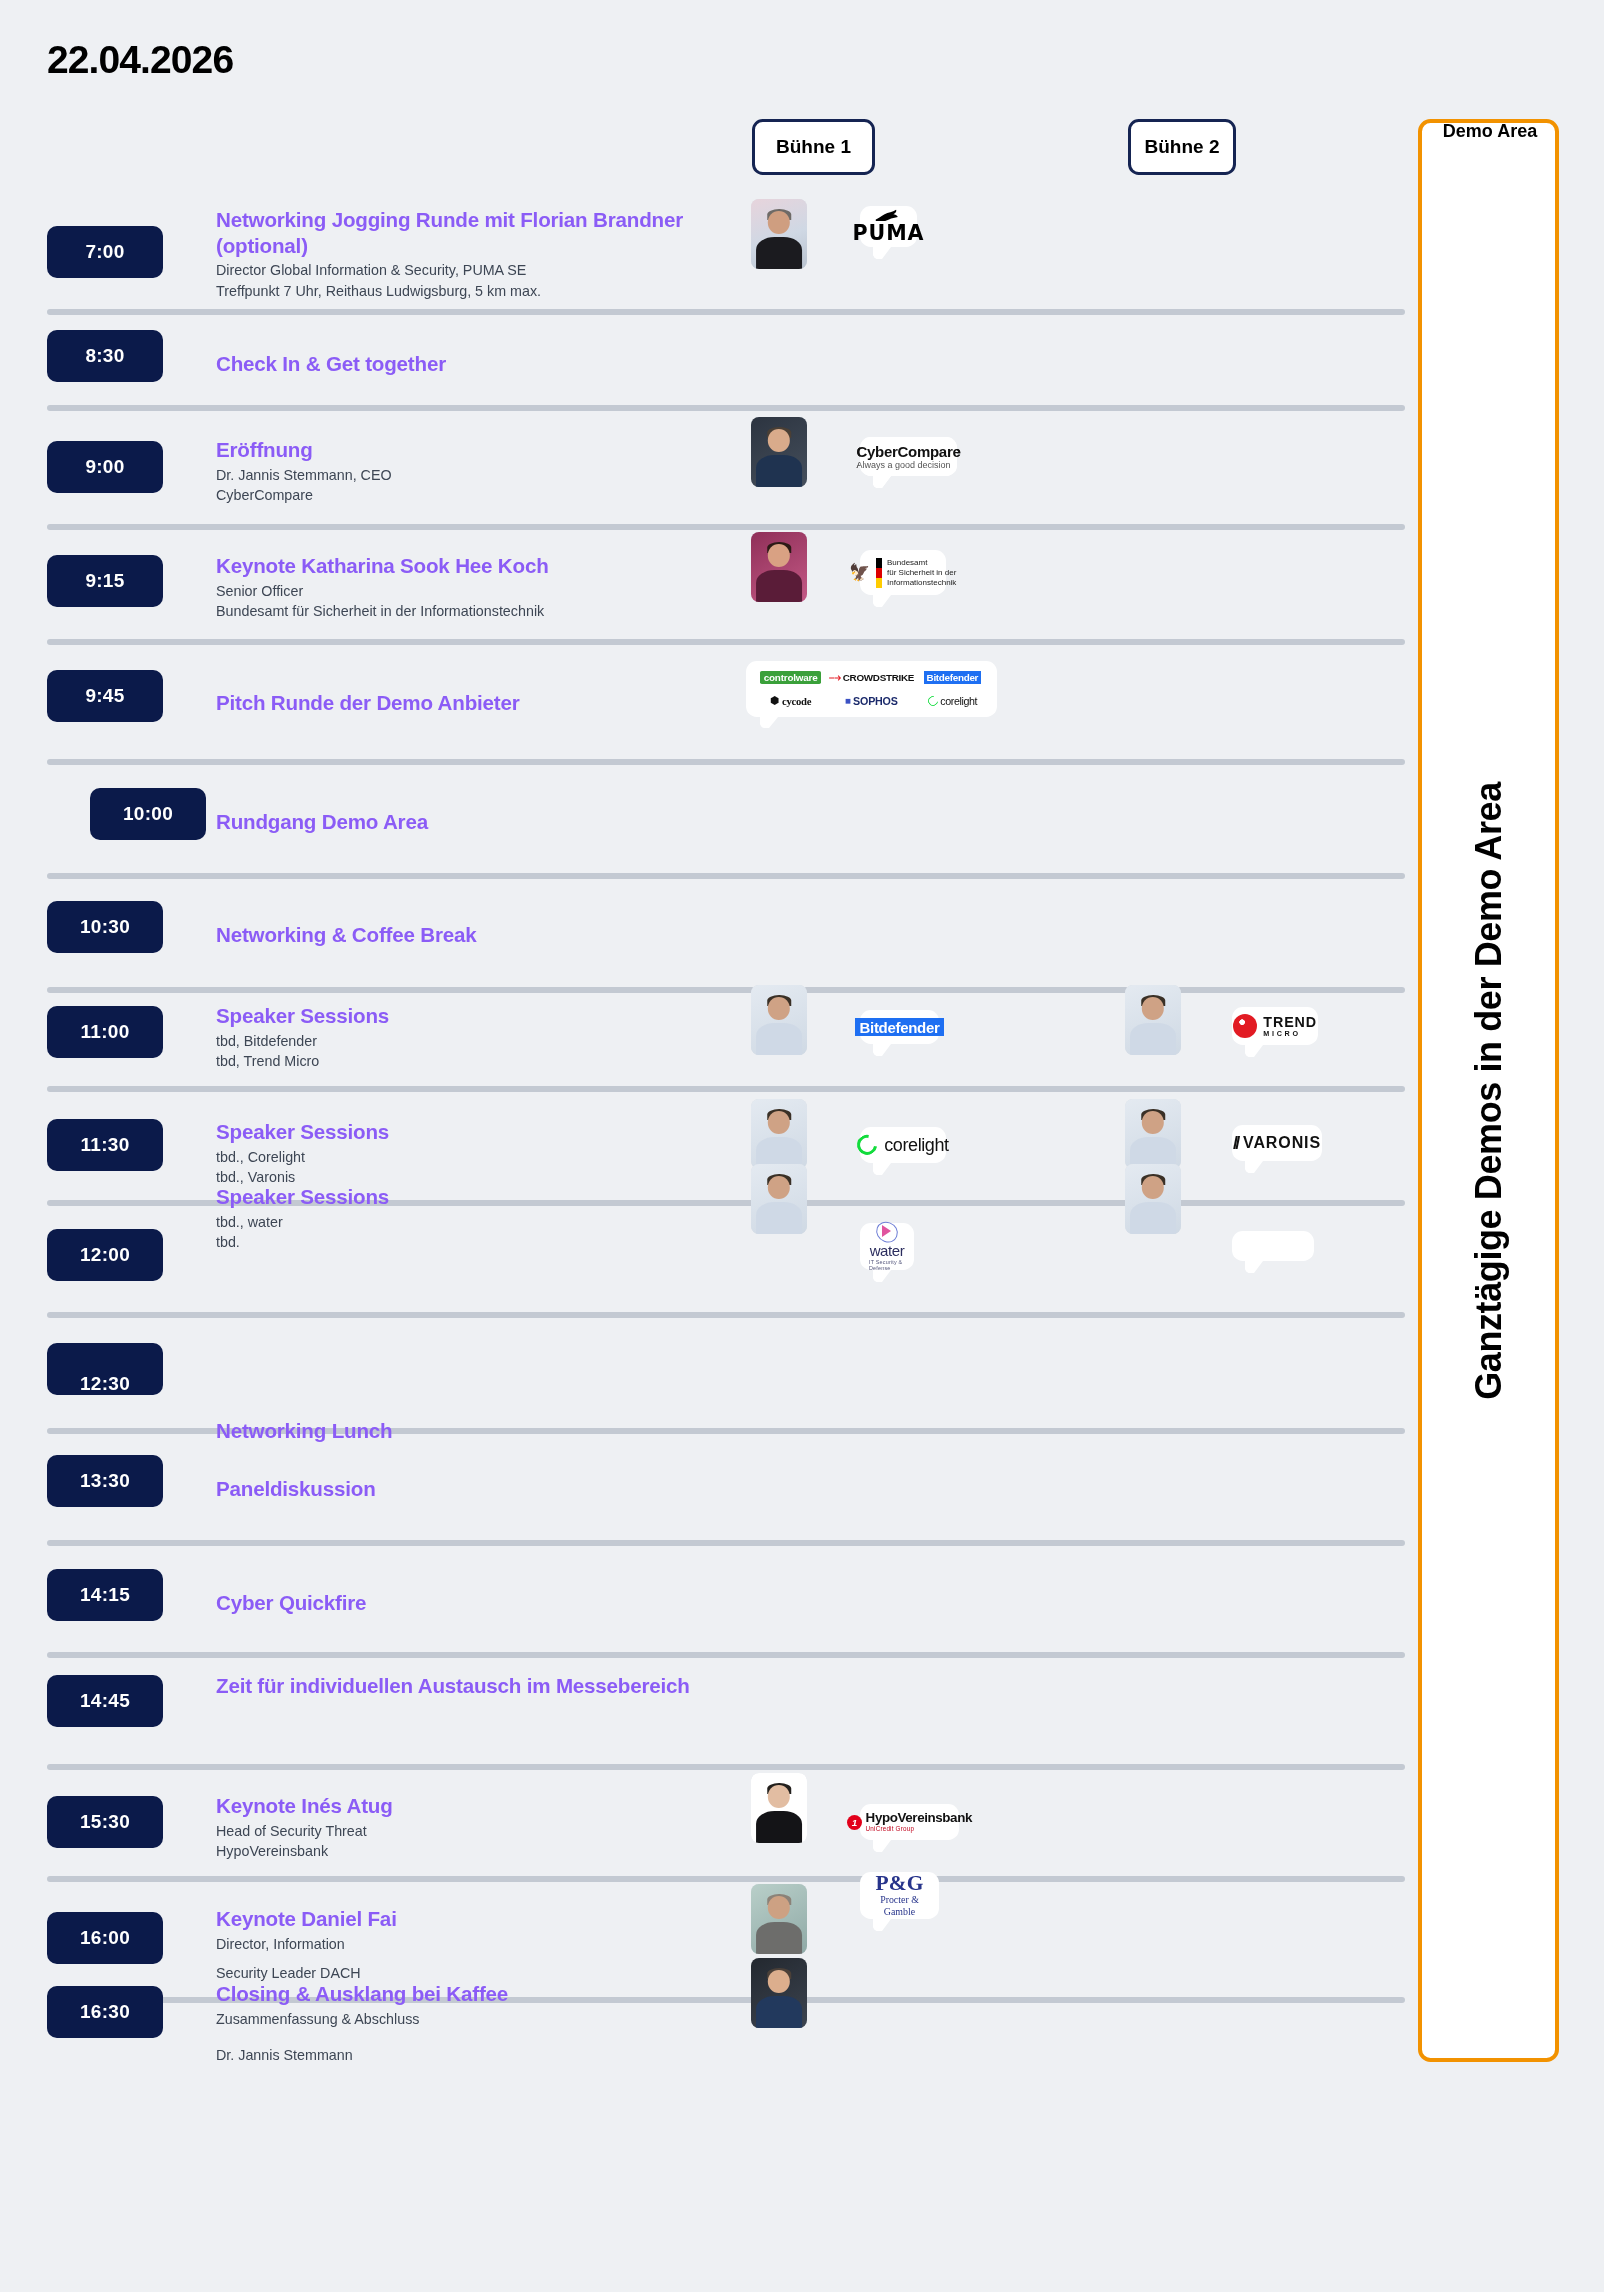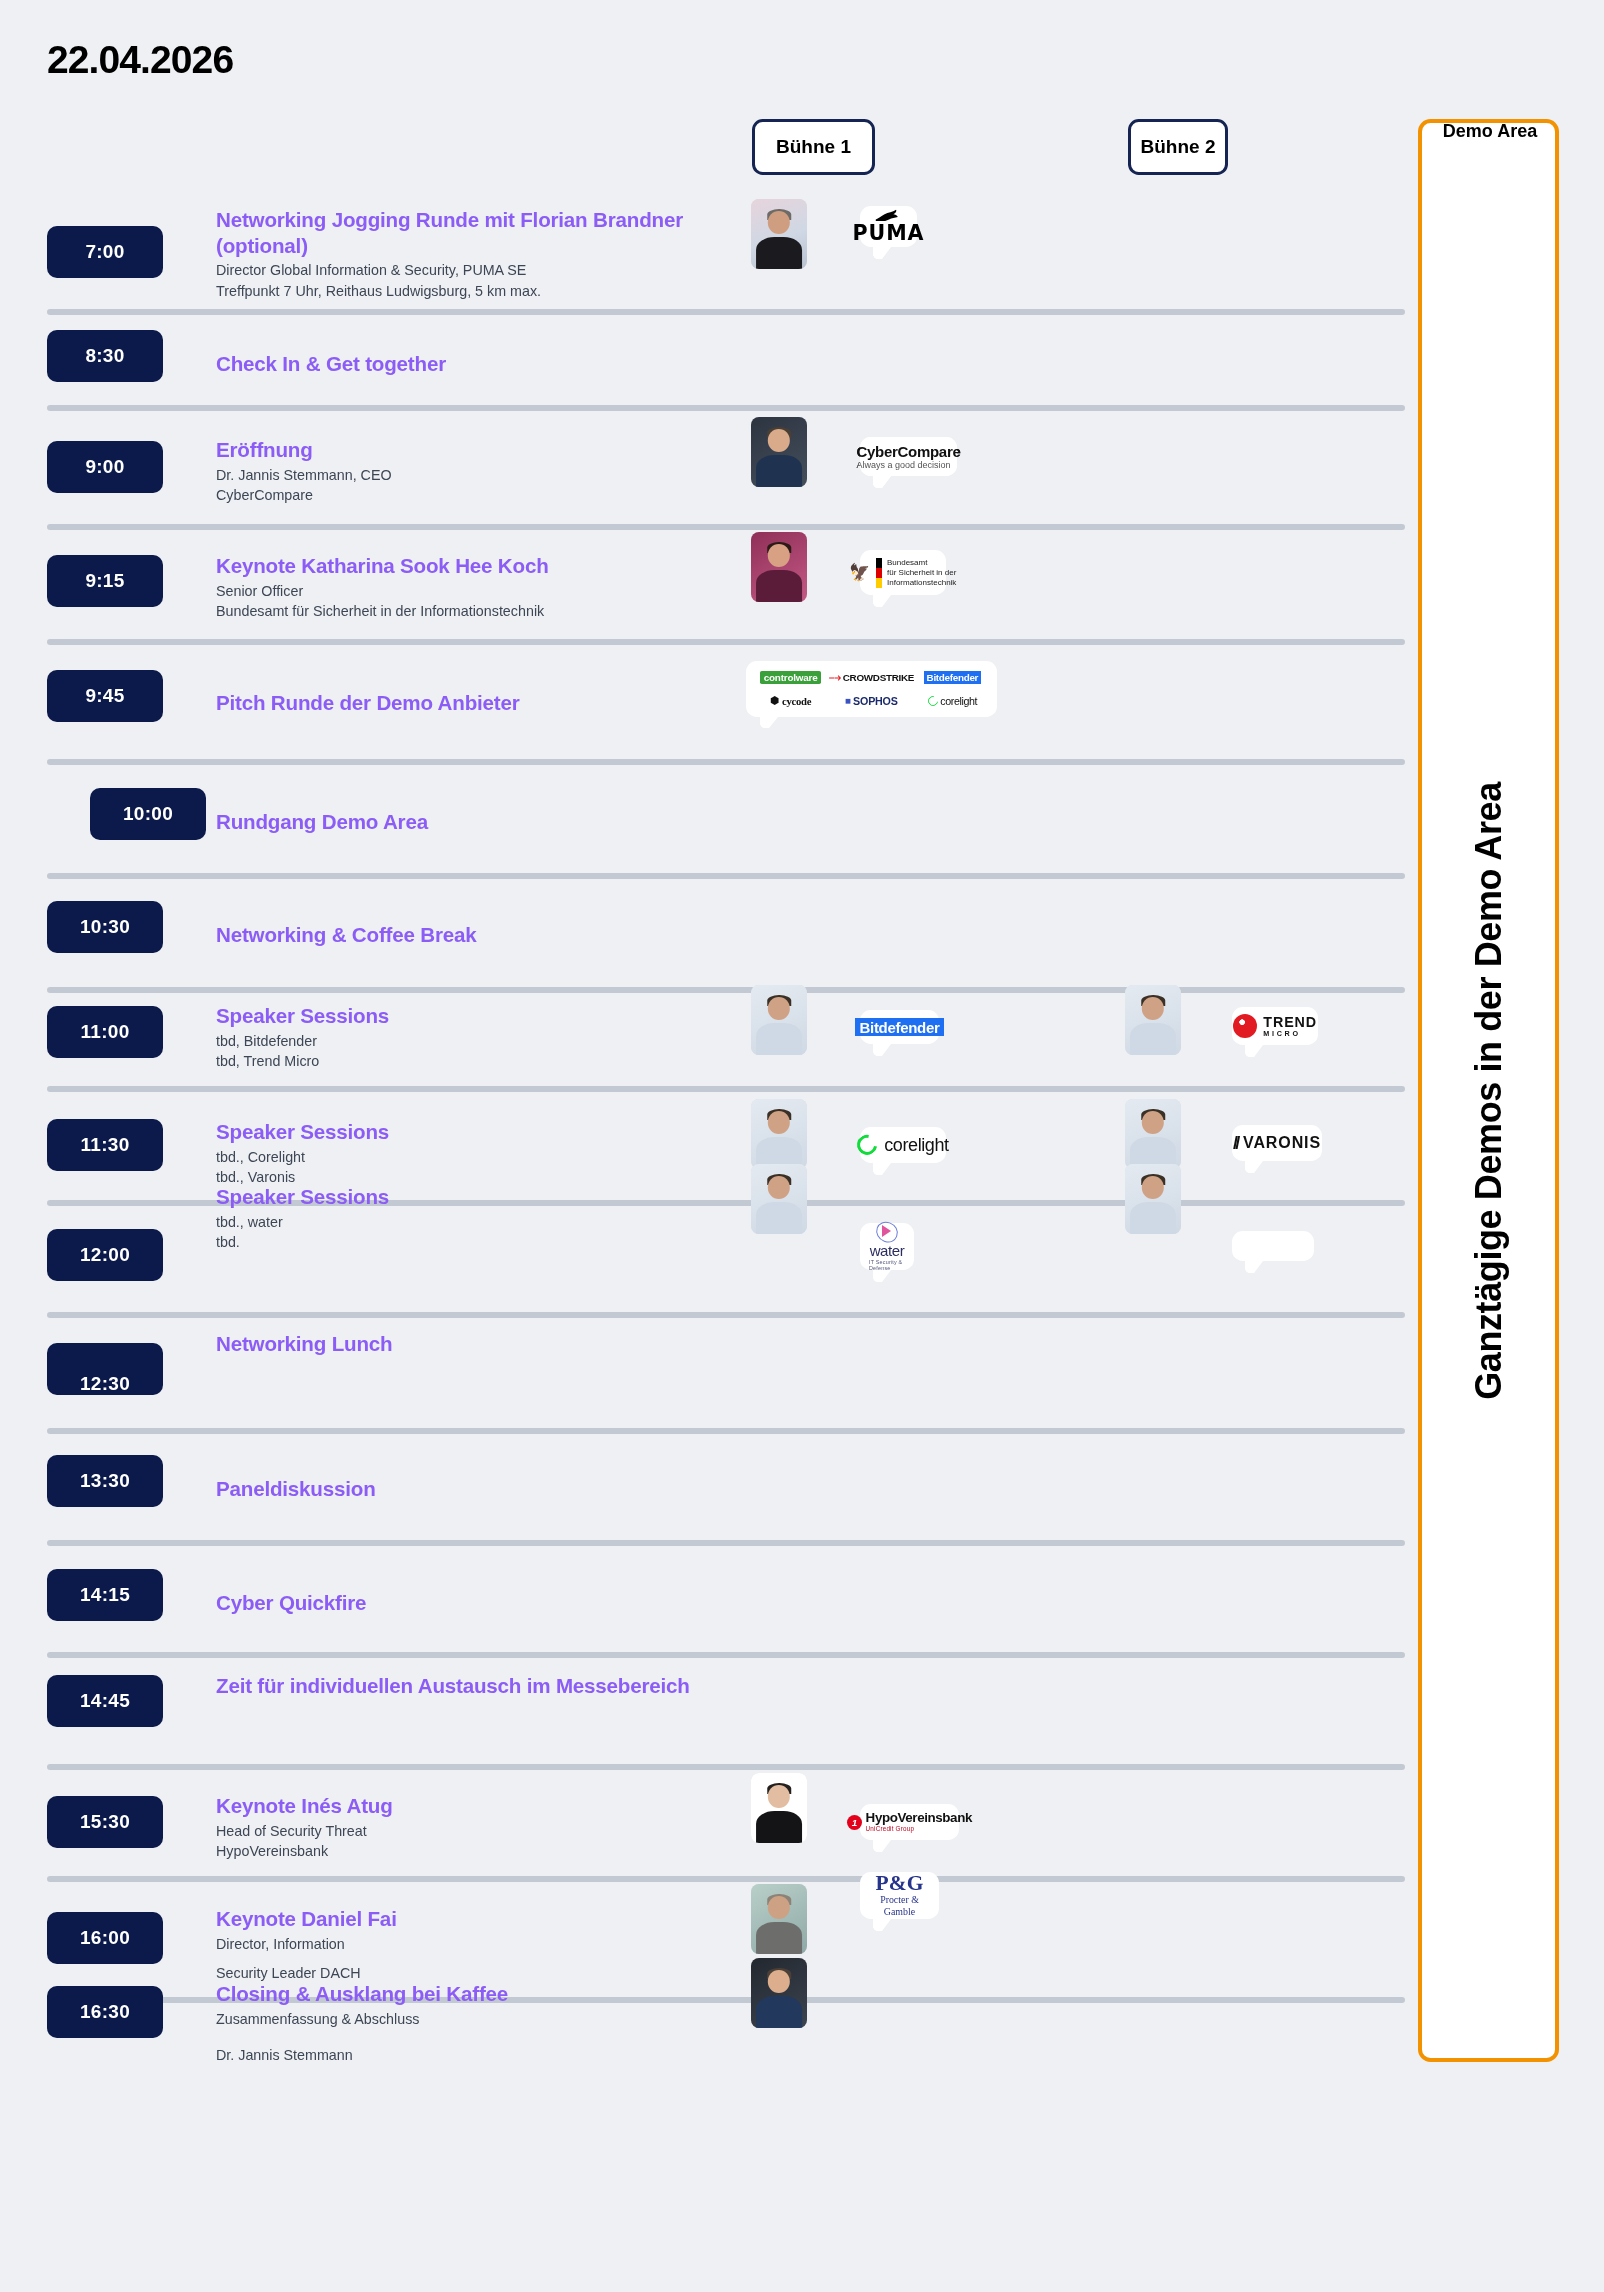--- a/index.html
+++ b/index.html
@@ -18,21 +18,21 @@
     color: #000;
   }
   .stage-chip {
     position: absolute; top: 119px;
     background: #fff; border: 3.6px solid #152452;
     border-radius: 10.7px;
     display: flex; align-items: center; justify-content: center;
     font-size: 19px; font-weight: 700; color: #000;
   }
   #chip-b1 { left: 752px; width: 123px; height: 56px; }
-  #chip-b2 { left: 1128px; width: 100px; height: 56px; justify-content: center; }
+  #chip-b2 { left: 1128px; width: 108px; height: 56px; justify-content: center; }
 
   
   .demo-panel {
     position: absolute; left: 1418px; top: 119px;
     width: 141px; height: 1943px;
     background: #fff;
     border: 4.5px solid #f29200;
     border-radius: 12.5px;
   }
   .demo-panel-title {
@@ -426,21 +426,21 @@
           <div class="ph-body" style="background:#cfd9e6"></div>
           <div class="ph-hair" style="background:#3a3026"></div>
           <div class="ph-head" style="background:#cfa285"></div>
         </div>
       </div>
       <div class="bubble" style="left: 1232px; top: 1231px; width: 82px; height: 30px;"></div>
       <div class="sep" style="top: 1428px;"></div>
       <div class="time-badge" style="top: 1343px; align-items: flex-end;">
         <span>12:30</span>
       </div>
-      <div class="rowtext" style="top: 1331px;">
+      <div class="rowtext" style="top: 1418px;">
         <div class="rowtitle">Networking Lunch</div>
       </div>
       <div class="sep" style="top: 1540px;"></div>
       <div class="time-badge" style="top: 1455px;">
         <span>13:30</span>
       </div>
       <div class="rowtext" style="top: 1476px;">
         <div class="rowtitle">Paneldiskussion</div>
       </div>
       <div class="sep" style="top: 1652px;"></div>

